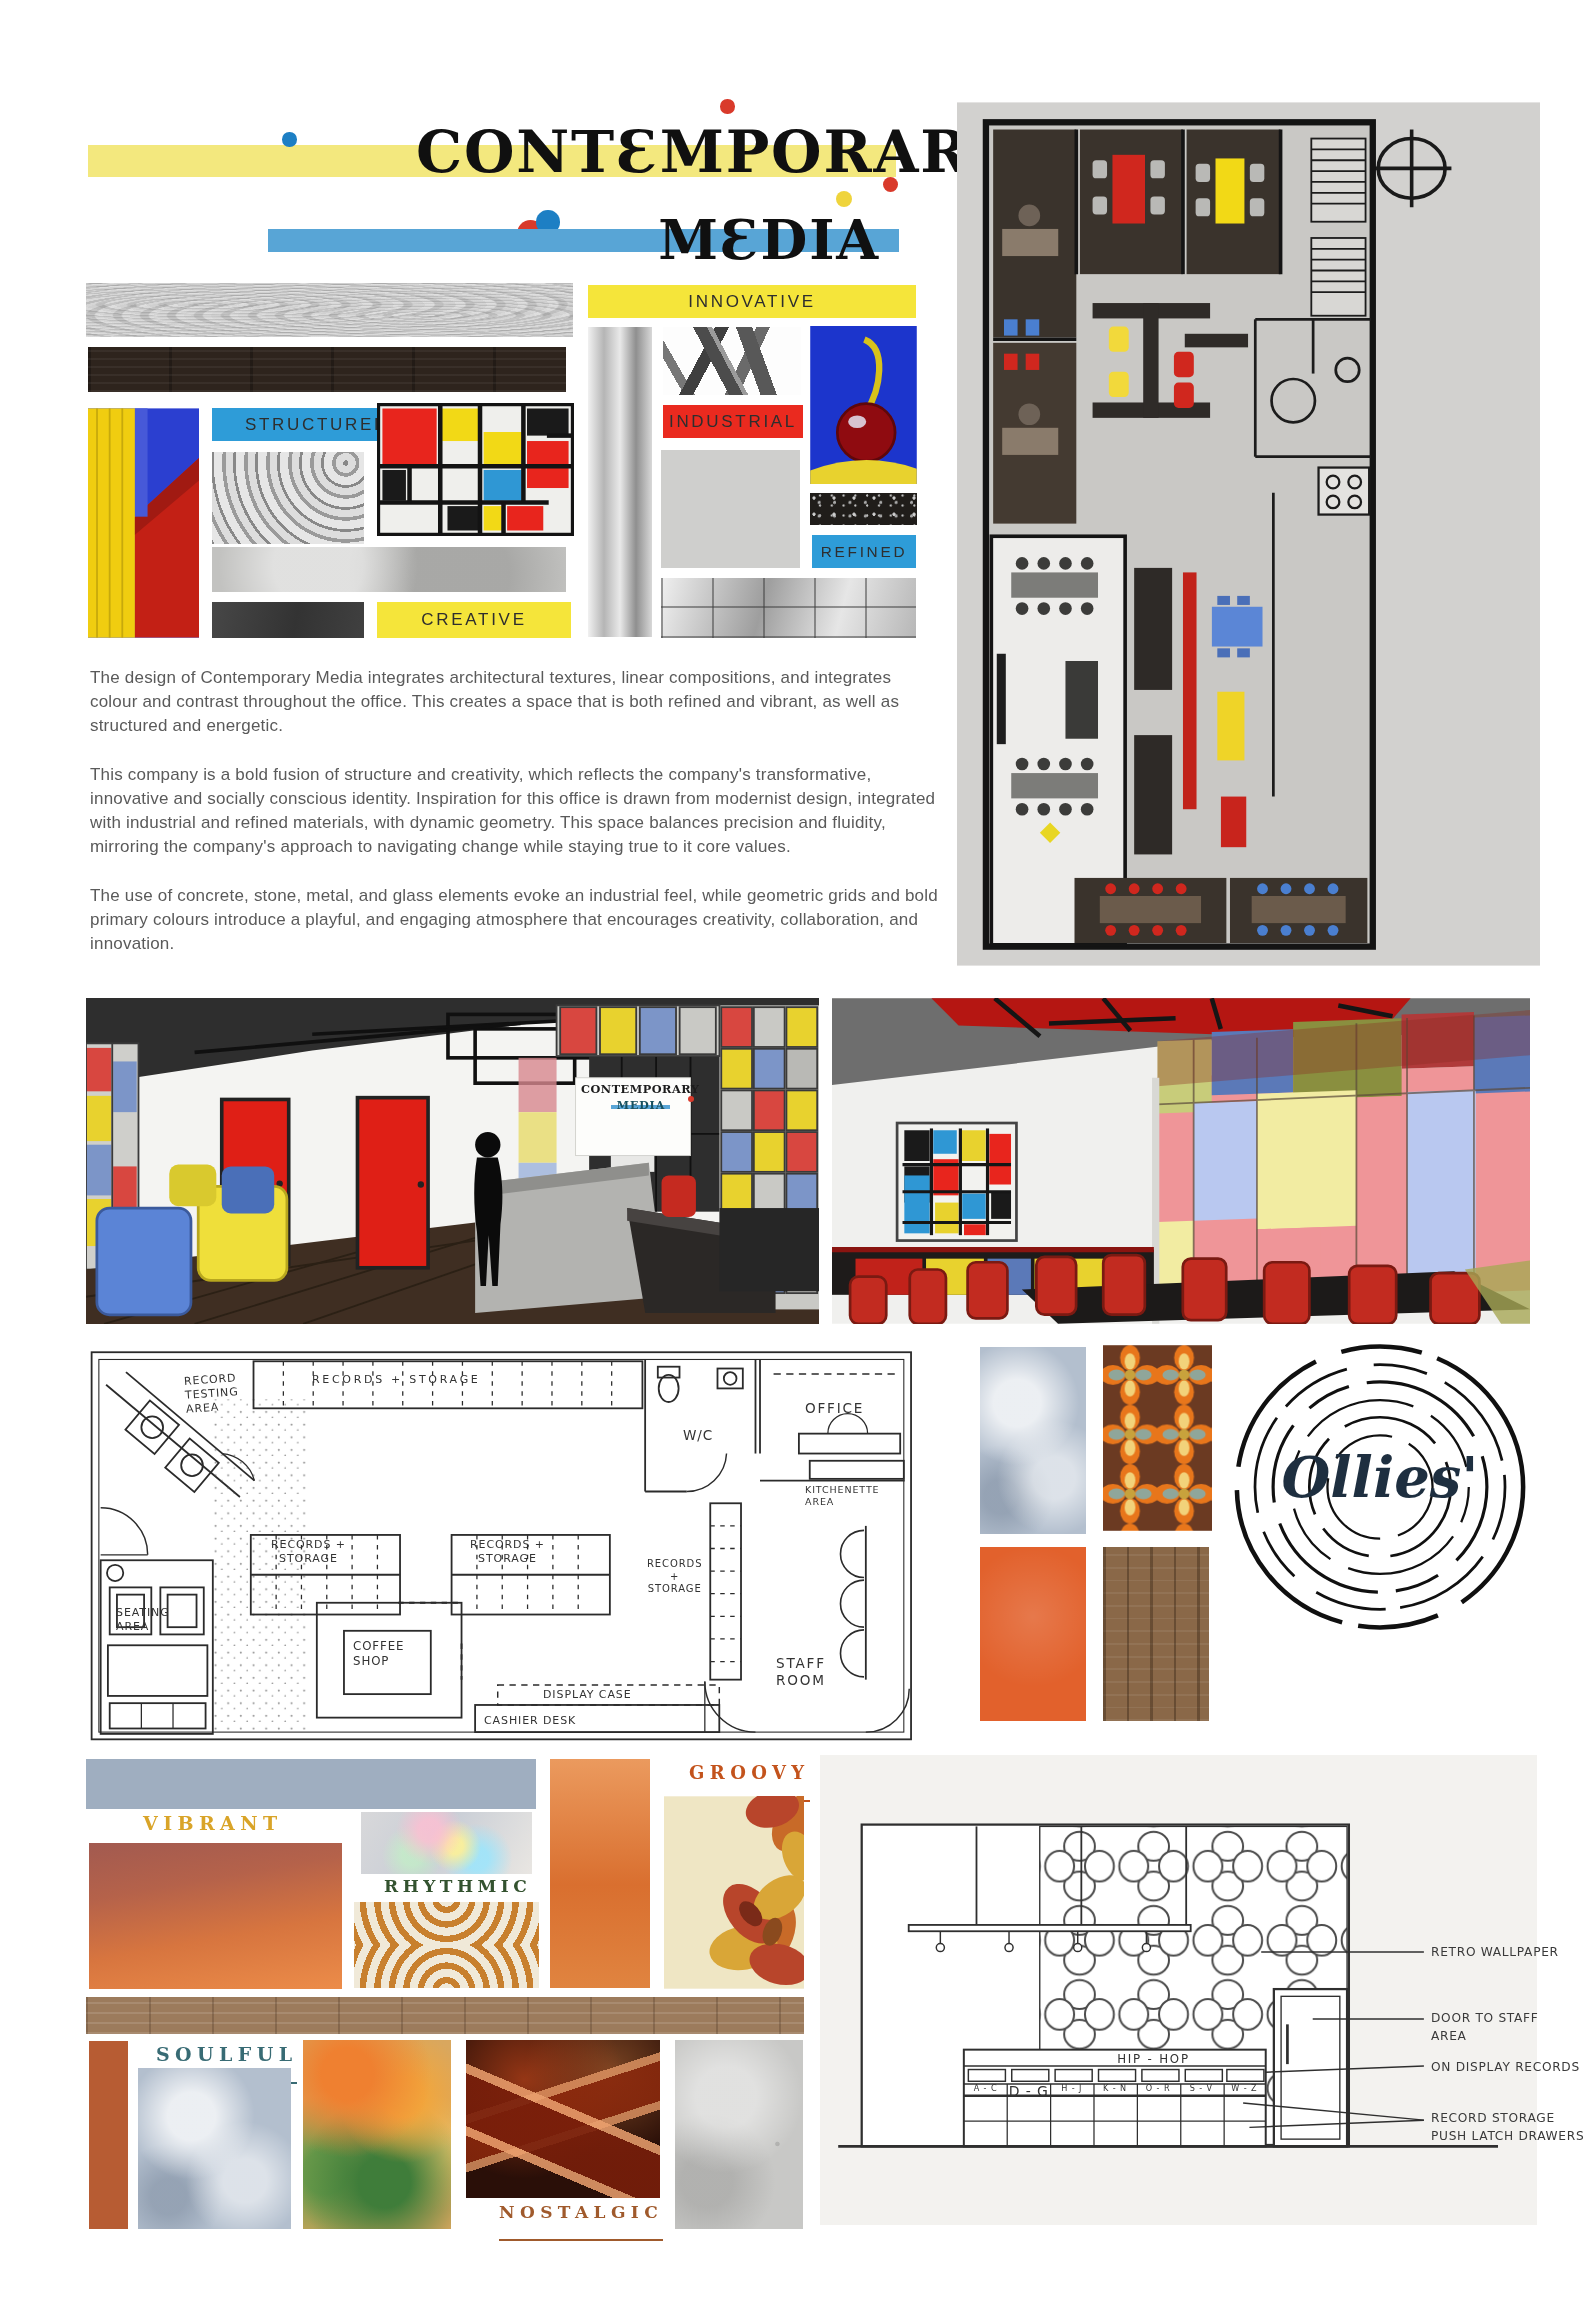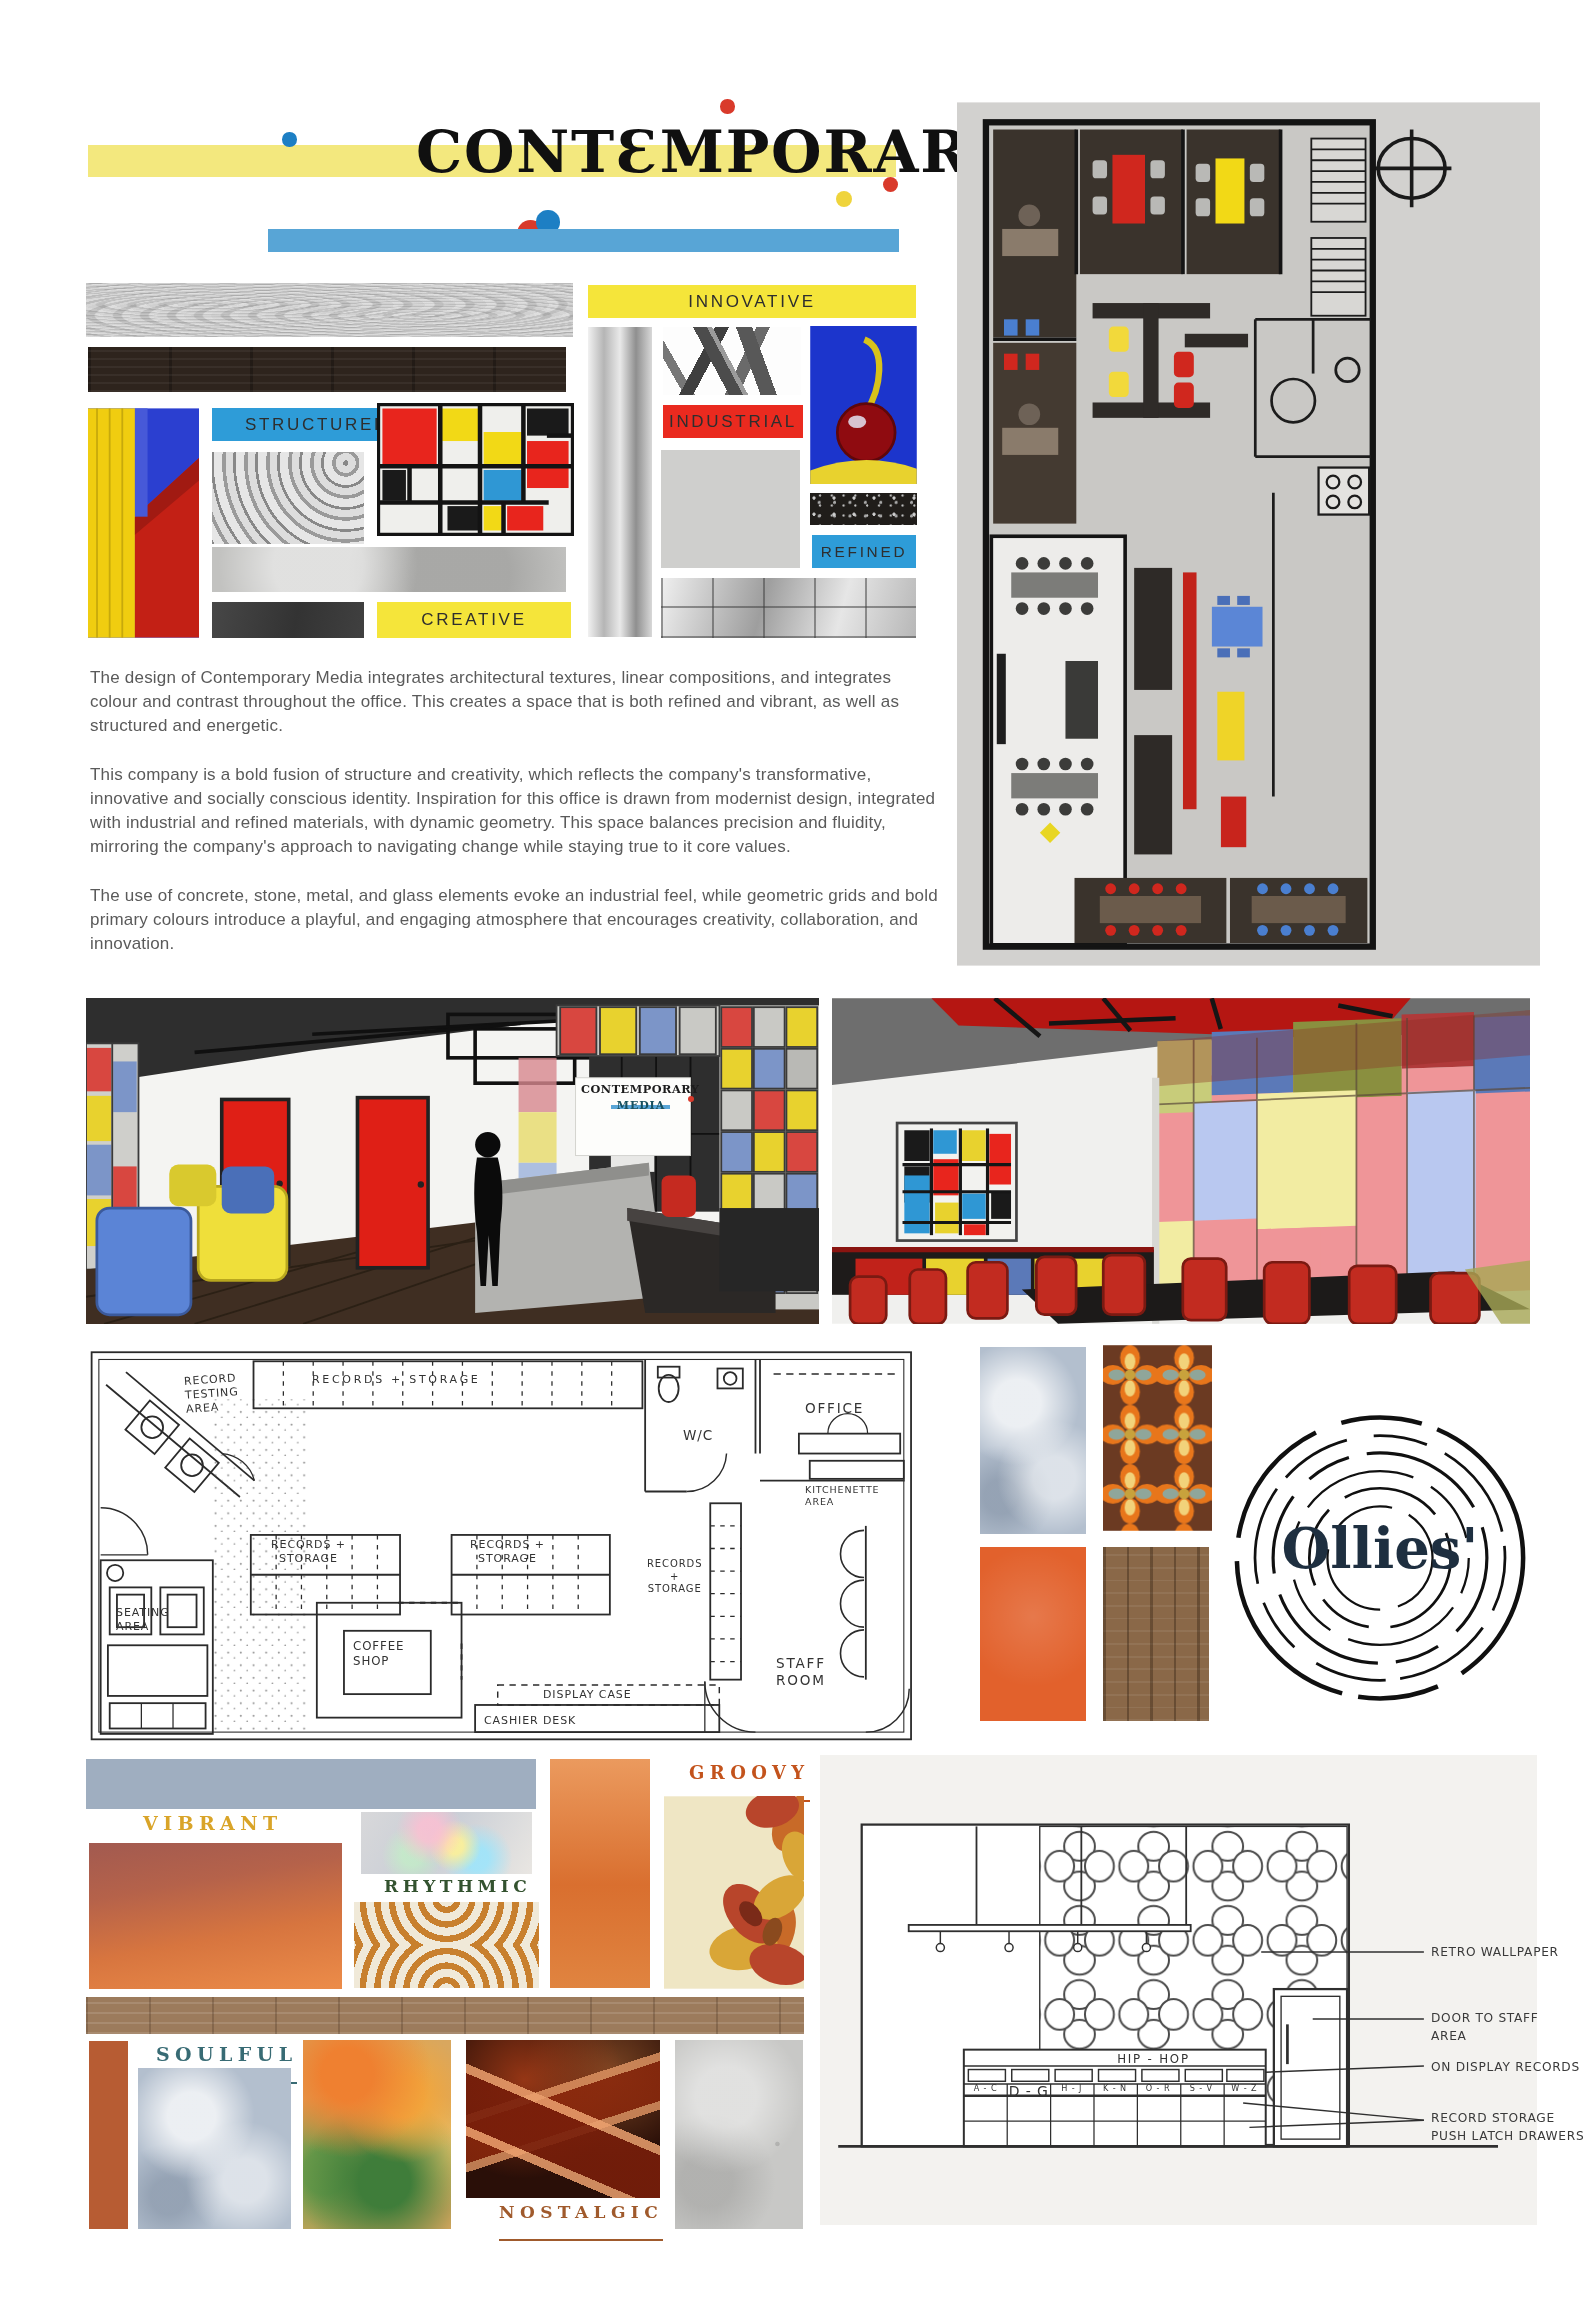--- a/index.html
+++ b/index.html
@@ -109,20 +109,21 @@
 
 <div id="page">
 
   <div class="abs" style="left:88px;top:145px;width:808px;height:32px;background:#F3E87E;"></div>
   <div class="abs dot" style="left:282px;top:132px;width:14.5px;height:14.5px;background:#1D7FC4;"></div>
   <div class="abs title" style="left:416px;top:118px;width:479px;height:65px;font-size:58px;text-align:right;">CONTƐMPORARY</div>
   <div class="abs dot" style="left:720px;top:99px;width:14.5px;height:14.5px;background:#D93A2B;"></div>
   <div class="abs dot" style="left:517px;top:220px;width:27px;height:27px;background:#D93A2B;"></div>
   <div class="abs dot" style="left:536px;top:210px;width:23.5px;height:23.5px;background:#1D7FC4;"></div>
   <div class="abs" style="left:268px;top:229px;width:631px;height:22.6px;background:#58A5D6;"></div>
+  <div class="abs title" style="left:633px;top:208px;width:247px;height:60px;font-size:54px;text-align:right;">MƐDIA</div>
   <div class="abs dot" style="left:836px;top:191px;width:16.3px;height:16.3px;background:#EFD43C;"></div>
   <div class="abs dot" style="left:883px;top:177px;width:15.4px;height:15.4px;background:#D93A2B;"></div>
 
   <div class="abs tex t-water" style="left:86px;top:283px;width:487px;height:54px;"></div>
   <div class="abs pill" style="left:588px;top:285px;width:328px;height:33px;background:#F5E53A;">INNOVATIVE</div>
   <div class="abs tex t-darkwood" style="left:88px;top:347px;width:478px;height:45px;"></div>
 
   <svg class="abs" style="left:88px;top:408px;" width="111" height="230" viewBox="0 0 123 254">
     <rect width="123" height="254" fill="#2b3fd0"></rect>
     <rect x="0" y="0" width="52" height="254" fill="#f0cd10"></rect>
@@ -714,21 +715,21 @@
           <ellipse cx="45" cy="33" rx="9" ry="6" fill="#8FA69A"></ellipse>
           <circle cx="30" cy="33" r="6" fill="#C8A23C"></circle>
         </g>
       </pattern>
     </defs>
     <rect width="121" height="206" fill="url(#retroflower)"></rect>
   </svg>
   <div class="abs tex t-leather" style="left:980px;top:1547px;width:106px;height:174px;"></div>
   <div class="abs tex t-woodswatch" style="left:1103px;top:1547px;width:106px;height:174px;"></div>
 
-  <div class="abs" style="left:1226px;top:1404px;width:308px;height:308px;">
+  <div class="abs" style="left:1226px;top:1333px;width:308px;height:308px;font-style:italic;">
     <svg width="308" height="308" viewBox="0 0 340 340" style="position:absolute;inset:0;">
       <g fill="none" stroke="#101010">
         <ellipse cx="170" cy="170" rx="158" ry="155" stroke-width="5" stroke-dasharray="150 30 90 18 200 26"></ellipse>
         <ellipse cx="170" cy="170" rx="138" ry="135" stroke-width="3" stroke-dasharray="60 22 110 16 80 30"></ellipse>
         <ellipse cx="170" cy="170" rx="118" ry="116" stroke-width="3.5" stroke-dasharray="90 26 50 20 140 24"></ellipse>
         <ellipse cx="170" cy="170" rx="98" ry="96" stroke-width="2.5" stroke-dasharray="40 18 130 22 70 26"></ellipse>
         <ellipse cx="170" cy="170" rx="78" ry="77" stroke-width="3" stroke-dasharray="110 24 60 18 90 22"></ellipse>
         <ellipse cx="170" cy="170" rx="58" ry="57" stroke-width="2.5" stroke-dasharray="70 20 100 24"></ellipse>
       </g>
     </svg>

